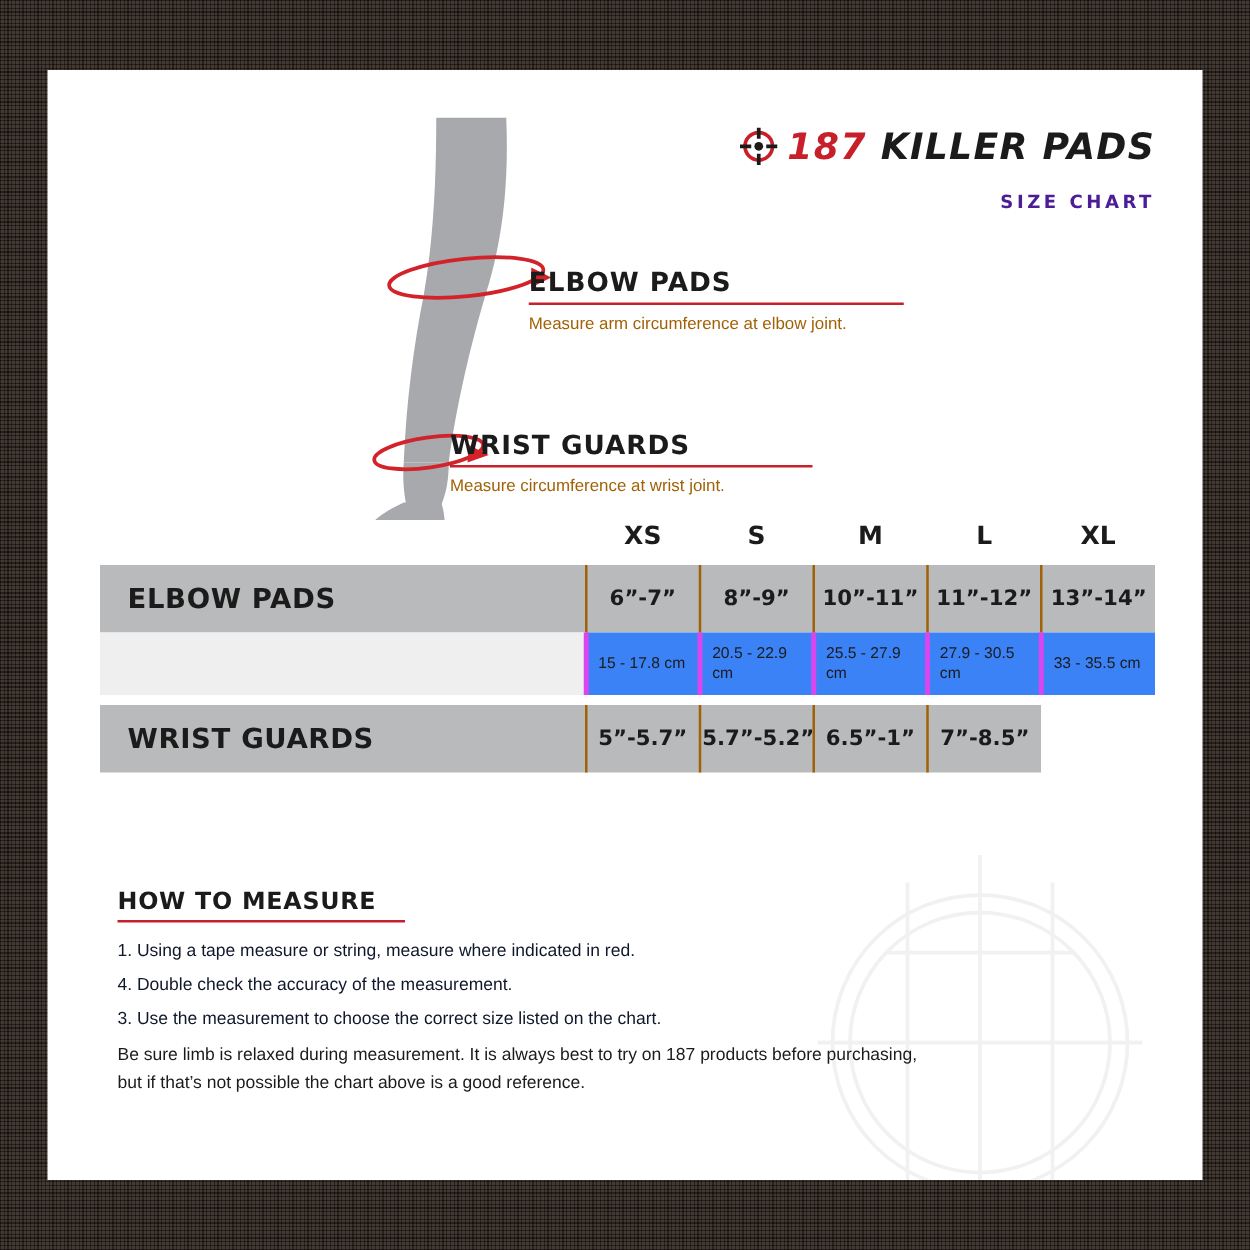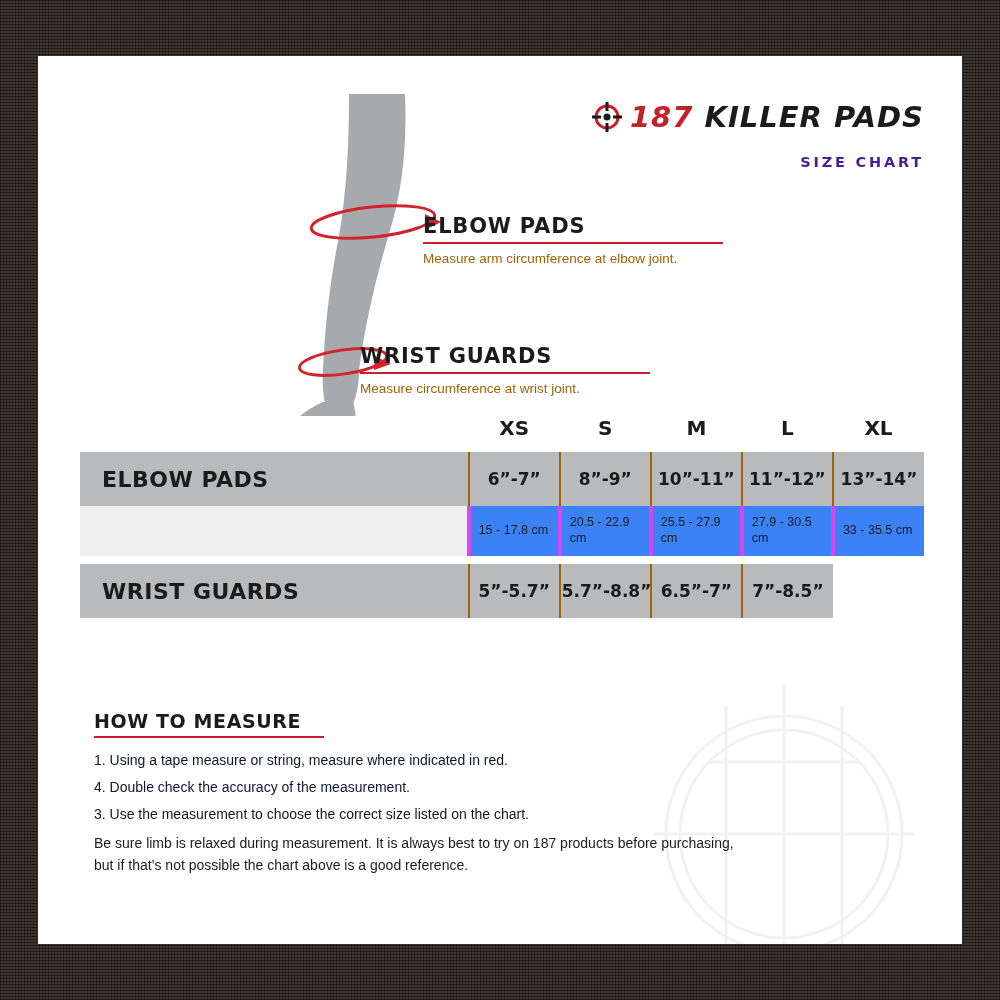--- a/index.html
+++ b/index.html
@@ -336,22 +336,22 @@
             <td class="val">33 - 35.5 cm</td>
           </tr>
 
           <tr class="spacer-row">
             <td colspan="6"></td>
           </tr>
 
           <tr class="main-row">
             <td class="rowlabel">WRIST GUARDS</td>
             <td class="val">5”-5.7”</td>
-            <td class="val">5.7”-8.8”</td>
-            <td class="val">6.5”-7”</td>
+            <td class="val">5.7”-5.2”</td>
+            <td class="val">6.5”-1”</td>
             <td class="val">7”-8.5”</td>
             <td class="empty"></td>
           </tr>
 
         </tbody>
       </table>
     </div>
 
     <div id="howto">
       <h3>HOW TO MEASURE</h3>

